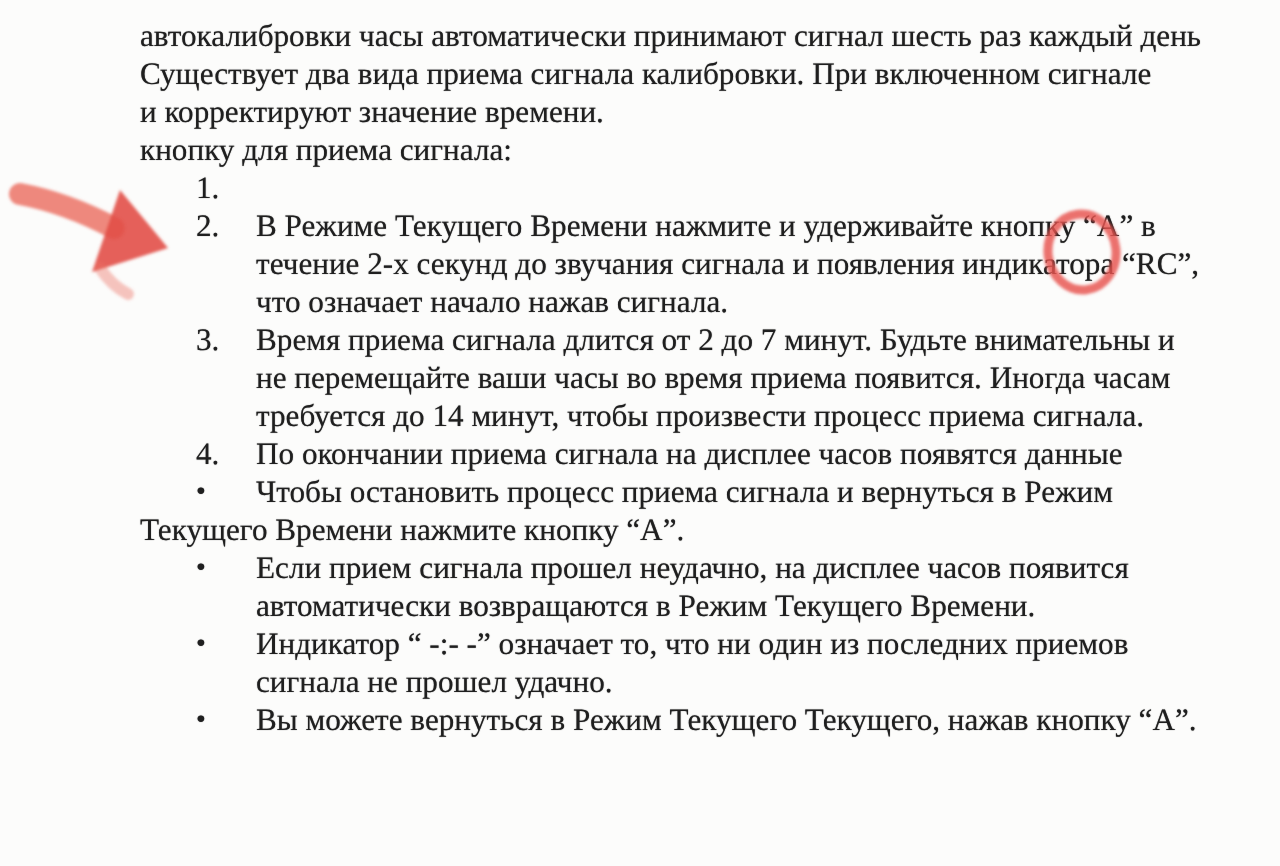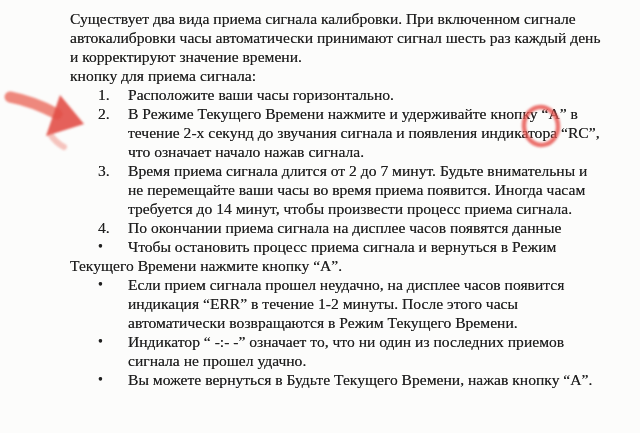--- a/index.html
+++ b/index.html
@@ -54,36 +54,33 @@
     top: 0;
     pointer-events: none;
   }
 </style>
 </head>
 <body>
 
 <div class="doc">
 
   <div>
+    <div class="line">автокалибровки часы автоматически принимают сигнал шесть раз каждый день</div>
     <div class="line">Существует два вида приема сигнала калибровки. При включенном сигнале</div>
-    <div class="line">автокалибровки часы автоматически принимают сигнал шесть раз каждый день</div>
     <div class="line">и корректируют значение времени.</div>
   </div>
 
   <div>
     <div class="line">кнопку для приема сигнала:</div>
   </div>
 
   <div>
 
     <div class="list-item">
       <div class="marker">1.</div>
-      <div class="item-body">
-        <div class="line">Расположите ваши часы горизонтально.</div>
-      </div>
     </div>
 
     <div class="list-item">
       <div class="marker">2.</div>
       <div class="item-body">
         <div class="line">В Режиме Текущего Времени нажмите и удерживайте кнопку “А” в</div>
         <div class="line">течение 2-х секунд до звучания сигнала и появления индикатора “RC”,</div>
         <div class="line">что означает начало нажав сигнала.</div>
       </div>
     </div>
@@ -113,37 +110,36 @@
       <div class="item-body">
         <div class="line">Чтобы остановить процесс приема сигнала и вернуться в Режим</div>
         <div class="line outdent">Текущего Времени нажмите кнопку “А”.</div>
       </div>
     </div>
 
     <div class="list-item">
       <div class="marker bullet-marker">•</div>
       <div class="item-body">
         <div class="line">Если прием сигнала прошел неудачно, на дисплее часов появится</div>
-        <div class="line">индикация “ERR” в течение 1-2 минуты. После этого часы</div>
         <div class="line">автоматически возвращаются в Режим Текущего Времени.</div>
       </div>
     </div>
 
     <div class="list-item">
       <div class="marker bullet-marker">•</div>
       <div class="item-body">
         <div class="line">Индикатор “ -:- -” означает то, что ни один из последних приемов</div>
         <div class="line">сигнала не прошел удачно.</div>
       </div>
     </div>
 
     <div class="list-item">
       <div class="marker bullet-marker">•</div>
       <div class="item-body">
-        <div class="line">Вы можете вернуться в Будьте Текущего Времени, нажав кнопку “А”.</div>
+        <div class="line">Вы можете вернуться в Режим Текущего Текущего, нажав кнопку “А”.</div>
       </div>
     </div>
 
   </div>
 </div>
 
 <svg class="annot-overlay" width="640" height="433" viewBox="0 0 640 433">
   <defs>
     <filter id="marker-soft" x="-30%" y="-30%" width="160%" height="160%">
       <feGaussianBlur stdDeviation="0.9"></feGaussianBlur>

